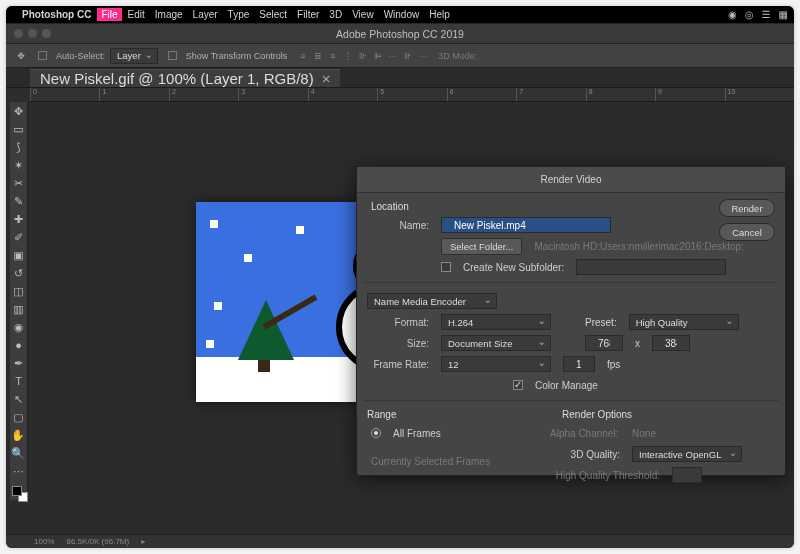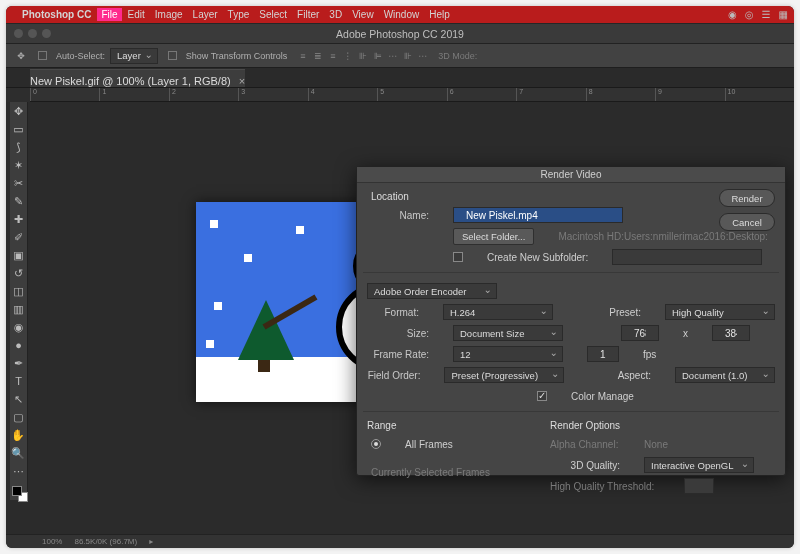--- a/index.html
+++ b/index.html
@@ -10,41 +10,41 @@
     --text:#c0c0c0;
     --text-dim:#8a8a8a;
     --border:#1e1e1e;
     --hilite:#ff2a8d;
     --canvas-blue:#3a6fe0;
   }
   *{box-sizing:border-box;font-family:"Helvetica Neue",Arial,sans-serif;}
   body{margin:0;width:800px;height:554px;background:#f3f3f3;overflow:hidden;}
   .frame{position:absolute;left:6px;top:6px;width:788px;height:542px;background:var(--bg);border-radius:6px;box-shadow:0 0 4px rgba(0,0,0,.2);overflow:hidden;color:var(--text);font-size:10px;}
   
-  .menubar{height:18px;background:#b91c1c;display:flex;align-items:center;padding:0 6px;gap:10px;color:#d4d4d4;border-bottom:1px solid #262626;}
+  .menubar{height:18px;background:#000000;display:flex;align-items:center;padding:0 6px;gap:10px;color:#d4d4d4;border-bottom:1px solid #262626;}
   .menubar .apple{font-size:11px;}
   .menubar .app{font-weight:600;}
   .menubar .mitem{cursor:default;}
   .menubar .mitem.hl{background:var(--hilite);color:#fff;padding:1px 4px;margin:-1px -4px;}
   .menubar .spacer{flex:1;}
   .menubar .tray{display:flex;gap:8px;font-size:10px;color:#bbb;}
   
   .titlebar{height:20px;display:flex;align-items:center;justify-content:center;background:#3a3a3a;color:#bfbfbf;font-size:10.5px;border-bottom:1px solid #222;position:relative;}
   .tb-dots{position:absolute;left:8px;top:5px;display:flex;gap:5px;}
   .tb-dots span{width:9px;height:9px;border-radius:50%;background:#555;}
   
   .optbar{height:24px;background:var(--bg3);display:flex;align-items:center;gap:10px;padding:0 8px;border-bottom:1px solid var(--border);color:#b0b0b0;font-size:9px;}
   .optbar .ico{width:14px;text-align:center;}
   .optbar .chk{width:9px;height:9px;border:1px solid #777;display:inline-block;margin-right:4px;vertical-align:middle;}
   .optbar .field{display:flex;align-items:center;gap:5px;}
   .optbar .glyphs{display:flex;gap:4px;color:#888;}
   .optbar .glyphs span{width:11px;text-align:center;}
   
   .doctab{height:20px;background:#2a2a2a;border-bottom:1px solid #1a1a1a;display:flex;align-items:center;padding-left:24px;}
-  .doctab .tab{background:#3d3d3d;height:18px;display:flex;align-items:flex-end;padding:0 0;font-size:11px;color:#dcdcdc;border-top:1px solid #4a4a4a;gap:8px;}
+  .doctab .tab{background:#3d3d3d;height:18px;display:flex;align-items:flex-end;padding:0 10px;font-size:15px;color:#dcdcdc;border-top:1px solid #4a4a4a;gap:8px;}
   .doctab .x{color:#aaa;}
   
   .ruler-h{height:14px;background:#323232;border-bottom:1px solid #1a1a1a;display:flex;margin-left:24px;}
   .ruler-h div{flex:1;border-left:1px solid #555;font-size:7px;color:#888;padding-left:2px;}
   
   .main{position:absolute;left:0;top:96px;right:0;bottom:14px;background:#2b2b2b;}
   
   .toolbox{position:absolute;left:4px;top:0;width:18px;background:#3d3d3d;border-right:1px solid #222;display:flex;flex-direction:column;align-items:center;padding-top:2px;gap:4px;}
   .toolbox .tool{width:14px;height:14px;color:#bcbcbc;font-size:11px;text-align:center;line-height:14px;cursor:default;}
   .toolbox .swatch{width:14px;height:14px;position:relative;margin-top:4px;}
@@ -57,40 +57,40 @@
   .tree{position:absolute;left:42px;bottom:42px;width:0;height:0;border-left:28px solid transparent;border-right:28px solid transparent;border-bottom:60px solid #0e5a2e;}
   .trunk{position:absolute;left:62px;bottom:30px;width:12px;height:20px;background:#3b2814;}
   .branch{position:absolute;left:68px;bottom:72px;width:60px;height:6px;background:#3b2814;transform:rotate(-30deg);transform-origin:left center;}
   .snowman{position:absolute;right:-30px;bottom:30px;}
   .sm-body{width:90px;height:90px;border:6px solid #000;border-radius:50%;background:#fff;box-sizing:border-box;}
   .sm-head{width:56px;height:56px;border:6px solid #000;border-radius:50%;background:#fff;box-sizing:border-box;position:absolute;left:17px;top:-44px;}
   .sm-hat{position:absolute;left:20px;top:-62px;width:50px;height:10px;background:#a11;}
   .sm-hat::after{content:"";position:absolute;left:10px;top:-14px;width:30px;height:14px;background:#a11;}
   
   .dialog{position:absolute;left:350px;top:64px;width:430px;height:310px;background:#454545;border:1px solid #222;box-shadow:0 4px 20px rgba(0,0,0,.6);border-radius:3px;font-size:10px;color:#cfcfcf;}
-  .dlg-title{height:16px;display:flex;align-items:center;justify-content:center;background:#4b4b4b;border-bottom:1px solid #333;font-size:10px;}
+  .dlg-title{height:26px;display:flex;align-items:center;justify-content:center;background:#4b4b4b;border-bottom:1px solid #333;font-size:10px;}
   .dlg-body{position:relative;padding:6px 10px 6px 10px;}
   .dlg-right{position:absolute;right:10px;top:6px;display:flex;flex-direction:column;gap:6px;}
   .dlg-right button{width:56px;height:18px;background:#585858;border:1px solid #2b2b2b;border-radius:10px;color:#ddd;font-size:9.5px;cursor:pointer;}
   .section-label{color:#ddd;margin:2px 0 4px 4px;}
-  .row{display:flex;align-items:center;gap:24px;margin:3px 0;min-height:18px;}
+  .row{display:flex;align-items:center;gap:12px;margin:3px 0;min-height:18px;}
   .row .lbl{width:62px;text-align:right;color:#c8c8c8;}
   .txtin{background:#3a3a3a;border:1px solid #2a2a2a;color:#e2e2e2;height:16px;font-size:10px;padding:0 12px;}
   .txtin.sel{background:#2a4e86;color:#fff;}
   .btn{background:#595959;border:1px solid #2f2f2f;color:#ddd;height:17px;font-size:9.5px;padding:0 8px;border-radius:2px;cursor:pointer;}
   .chk2{width:10px;height:10px;border:1px solid #888;display:inline-block;background:#3a3a3a;position:relative;}
   .chk2.on::after{content:"✓";position:absolute;left:0;top:-2px;color:#ddd;font-size:10px;}
   .drop{background:#3a3a3a;border:1px solid #2a2a2a;color:#ddd;height:16px;font-size:9.5px;padding:0 16px 0 6px;position:relative;display:inline-flex;align-items:center;min-width:60px;}
   .drop::after{content:"⌄";position:absolute;right:4px;top:0;color:#aaa;font-size:10px;}
   .section{border-top:1px solid #383838;margin:6px -4px 0;padding:6px 4px 0;}
   .dim{color:#7a7a7a;}
   .radio{width:10px;height:10px;border:1px solid #999;border-radius:50%;display:inline-block;position:relative;}
   .radio.on::after{content:"";position:absolute;left:2px;top:2px;width:4px;height:4px;border-radius:50%;background:#ddd;}
   
-  .status{position:absolute;left:0;bottom:0;height:14px;right:0;background:#333;border-top:1px solid #222;font-size:8px;color:#888;padding-left:36px;display:flex;align-items:center;gap:12px;}
+  .status{position:absolute;left:0;bottom:0;height:14px;right:0;background:#333;border-top:1px solid #222;font-size:8px;color:#888;padding-left:28px;display:flex;align-items:center;gap:12px;}
 </style>
 </head>
 <body>
 
 <div class="frame">
 
   <div class="menubar">
     <span class="apple"></span>
     <span class="app mitem">Photoshop CC</span>
     <span class="mitem hl">File</span>
@@ -236,21 +236,21 @@
         </div>
         <div class="row">
           <span class="lbl"></span>
           <span class="chk2"></span>
           <span>Create New Subfolder:</span>
           <input class="txtin" style="width: 150px;">
         </div>
 
         <div class="section">
           <div class="row">
-            <span class="drop" style="min-width:130px">Adobe Order Encoder</span>
+            <span class="drop" style="min-width:130px">Name Media Encoder</span>
           </div>
           <div class="row">
             <span class="lbl">Format:</span>
             <span class="drop" style="min-width:110px">H.264</span>
             <span style="width:10px"></span>
             <span>Preset:</span>
             <span class="drop" style="min-width:110px">High Quality</span>
           </div>
           <div class="row">
             <span class="lbl">Size:</span>
@@ -260,57 +260,50 @@
             <span>x</span>
             <input class="txtin" style="width: 38px; text-align: left;" value="384">
           </div>
           <div class="row">
             <span class="lbl">Frame Rate:</span>
             <span class="drop" style="min-width:110px">12</span>
             <input class="txtin" style="width: 32px; text-align: center;" value="12">
             <span>fps</span>
           </div>
           <div class="row">
-            <span class="lbl">Field Order:</span>
-            <span class="drop" style="min-width:120px">Preset (Progressive)</span>
-            <span style="width:6px"></span>
-            <span>Aspect:</span>
-            <span class="drop" style="min-width:100px">Document (1.0)</span>
-          </div>
-          <div class="row">
             <span class="lbl"></span>
             <span style="width:60px"></span>
             <span class="chk2 on"></span>
             <span>Color Manage</span>
           </div>
         </div>
 
         <div class="section" style="display:flex;gap:10px;">
           <div style="flex:1">
             <div class="section-label" style="margin-left:0">Range</div>
             <div class="row" style="margin-left:4px">
               <span class="radio on"></span>
               <span>All Frames</span>
             </div>
             <div class="row dim" style="margin-left:4px;margin-top:10px">
               <span>Currently Selected Frames</span>
             </div>
           </div>
           <div style="flex:1.3">
-            <div class="section-label" style="margin-left:0">Render Options</div>
+            <div class="section-label" style="margin-left:12px">Render Options</div>
             <div class="row dim">
               <span style="width:70px;text-align:left">Alpha Channel:</span>
               <span>None</span>
             </div>
             <div class="row">
               <span style="width:70px;text-align:right">3D Quality:</span>
               <span class="drop" style="min-width:110px">Interactive OpenGL</span>
             </div>
             <div class="row dim">
-              <span style="width:110px;text-align:left">High Quality Threshold:</span>
+              <span style="width:110px;text-align:right">High Quality Threshold:</span>
               <input class="txtin" style="width: 30px;" disabled="">
             </div>
           </div>
         </div>
 
       </div>
     </div>
 
   </div>
 

